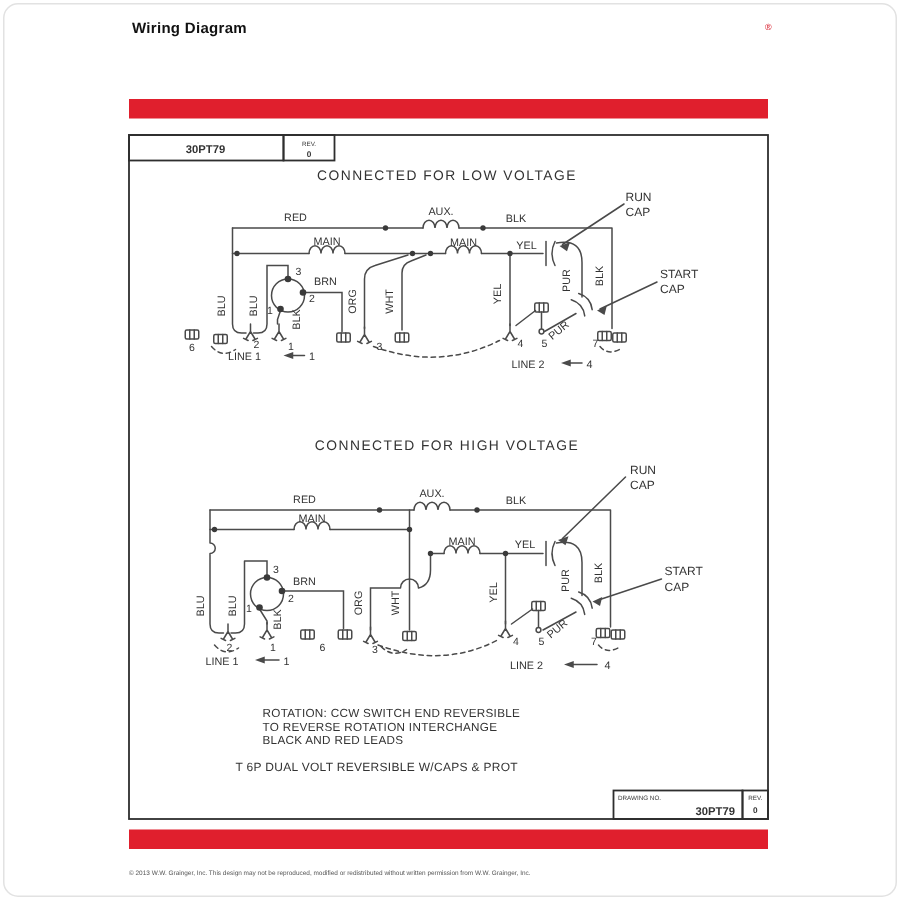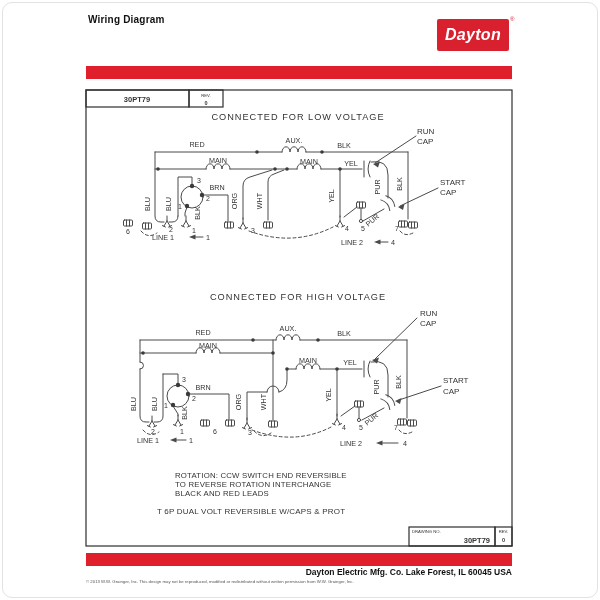--- a/index.html
+++ b/index.html
@@ -32,23 +32,20 @@
   .boxln{stroke:#2e2e2e;stroke-width:1.2;fill:none;}
   .ah{fill:#4a4a4a;}
 </style>
 </head>
 <body>
 
 <div id="stage">
   <div class="frame"></div>
 
   <div class="page-title">Wiring Diagram</div>
-  <div class="logo">
-    <span>Dayton</span>
-  </div>
   <div class="logo-reg">®</div>
   <div class="redbar top"></div>
 
   <svg width="600" height="600" viewBox="0 0 600 600" style="position:absolute;left:0;top:0;">
 
     <defs>
       <path id="coil" d="M0,0 a4,5.2 0 1 1 8,0 a4,5.2 0 1 1 8,0 a4,5.2 0 1 1 8,0" class="wire"></path>
       <g id="fork" class="wire">
         <path d="M0,-5 V0 M0,0 L-3,5 M0,0 L3,5 M-4.6,4.6 L-1.6,6 M4.6,4.6 L1.6,6"></path>
       </g>
@@ -311,15 +308,14 @@
       <rect x="409" y="527" width="86" height="19" class="boxln"></rect>
       <rect x="495" y="527" width="17" height="19" class="boxln"></rect>
       <text class="xs" x="412" y="533">DRAWING NO.</text>
       <text class="pn" x="490" y="543" text-anchor="end">30PT79</text>
       <text class="xs" x="503.5" y="533" text-anchor="middle">REV.</text>
       <text class="rv" x="503.5" y="542" text-anchor="middle">0</text>
     </g>
   </svg>
 
   <div class="redbar bottom"></div>
-  <div class="company-line">Dayton Electric Mfg. Co.  Lake Forest, IL  60045  USA</div>
   <div class="copyright">© 2013 W.W. Grainger, Inc.    This design may not be reproduced, modified or redistributed without written permission from W.W. Grainger, Inc.</div>
 </div>
 
 </body></html>

